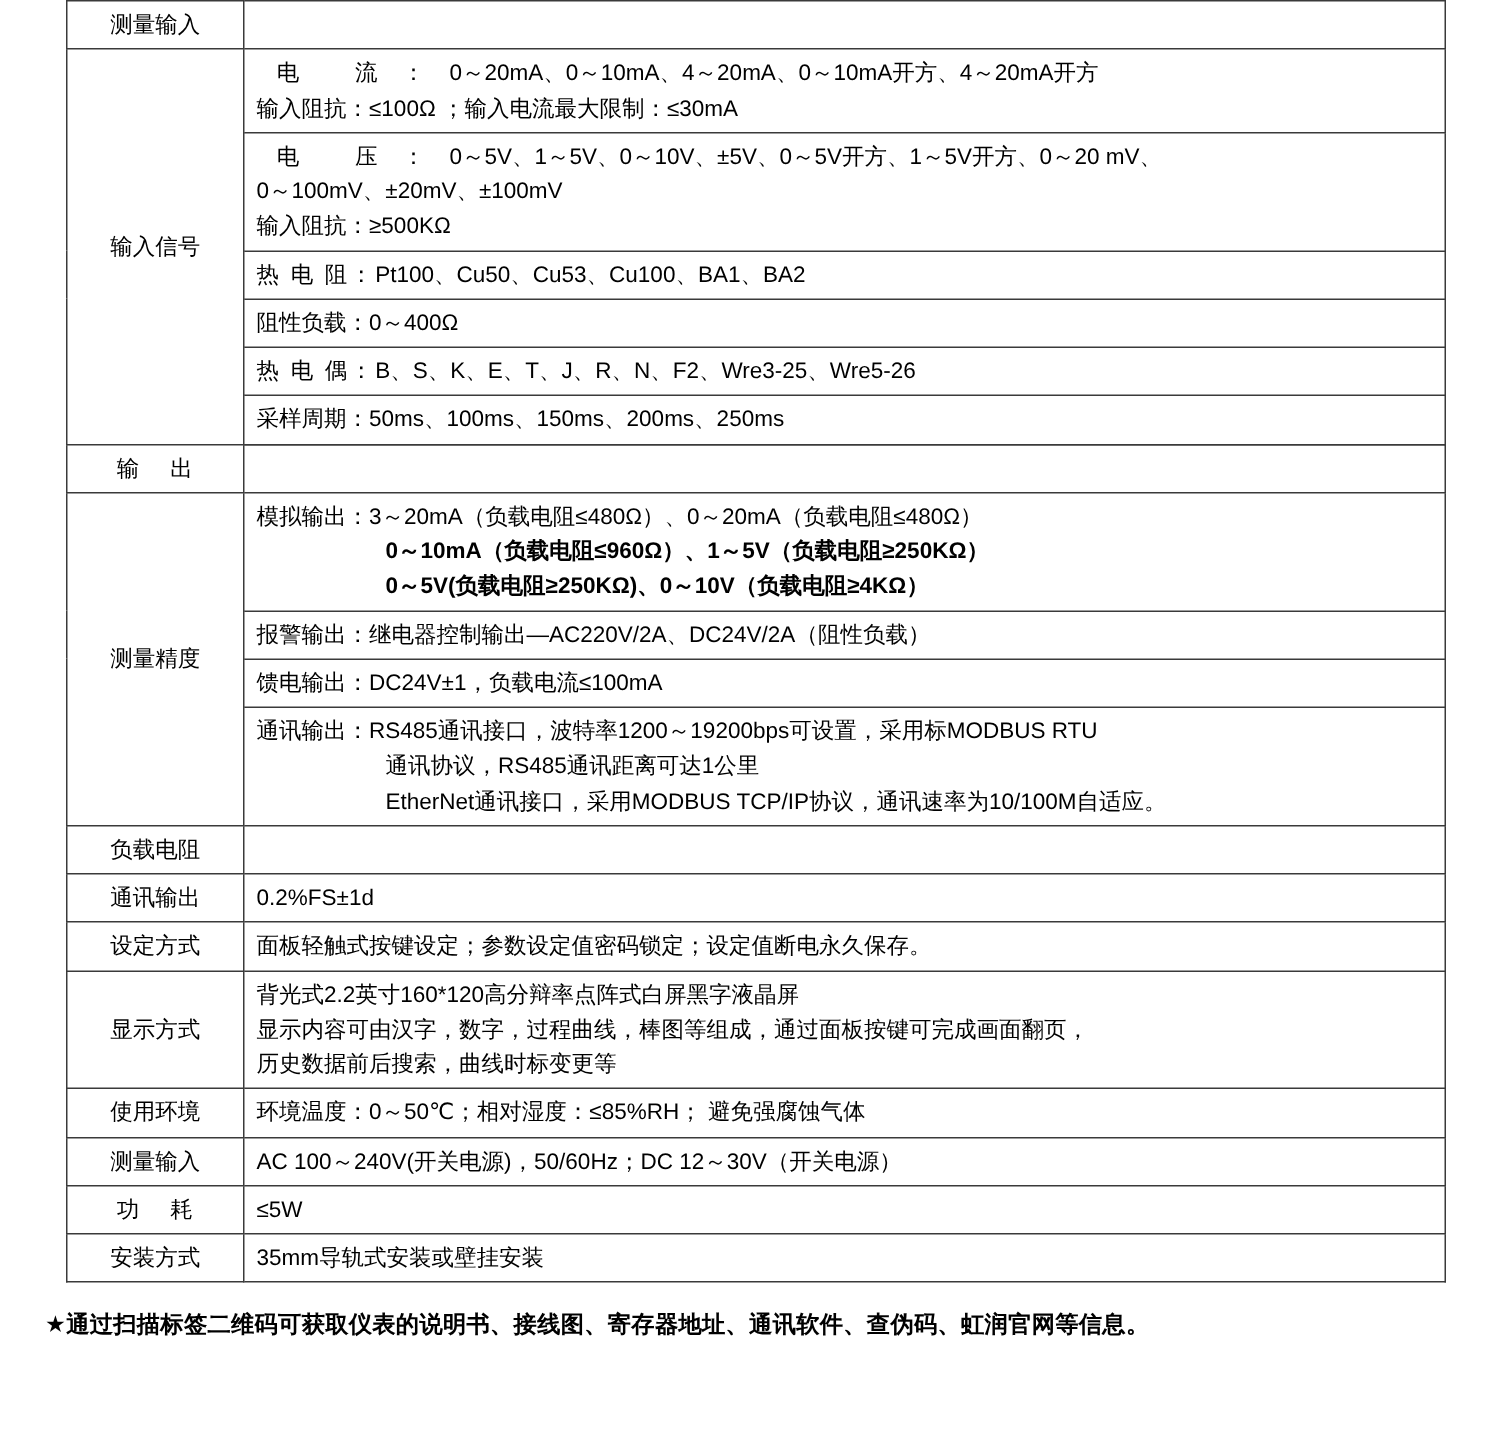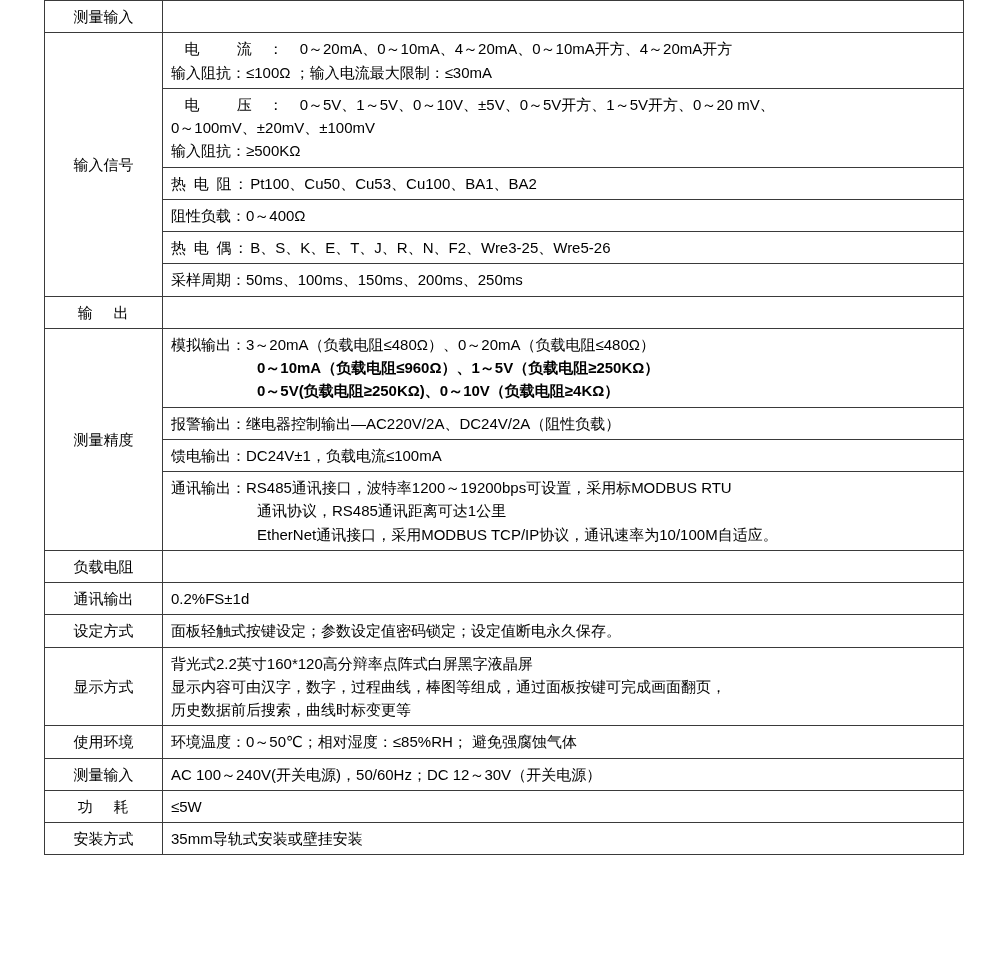--- a/index.html
+++ b/index.html
@@ -219,14 +219,15 @@
       </tr>
 
       <tr>
         <td class="label">安装方式</td>
         <td class="value">35mm导轨式安装或壁挂安装</td>
       </tr>
 
     </tbody>
   </table>
 
+  <div class="footnote">★通过扫描标签二维码可获取仪表的说明书、接线图、寄存器地址、通讯软件、查伪码、虹润官网等信息。</div>
 
 </div>
 
 </body></html>

